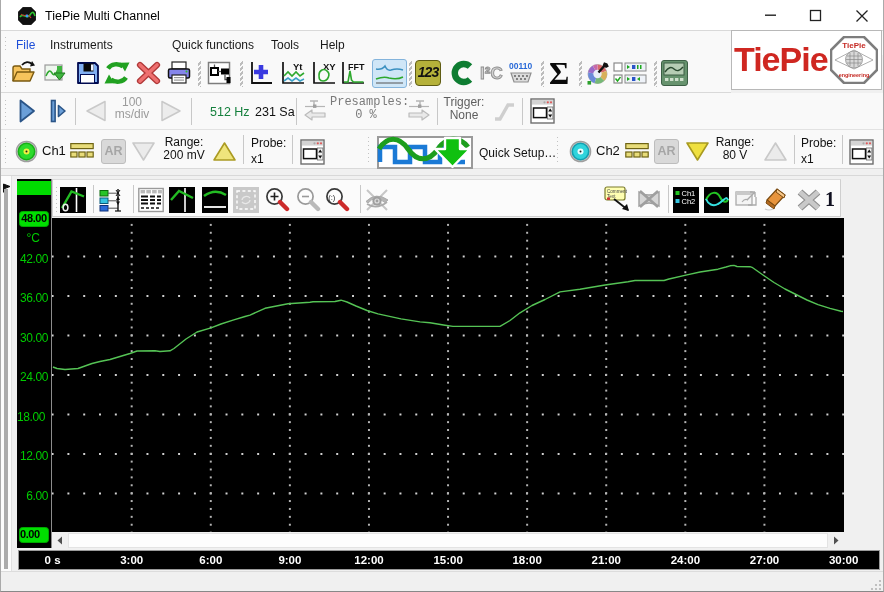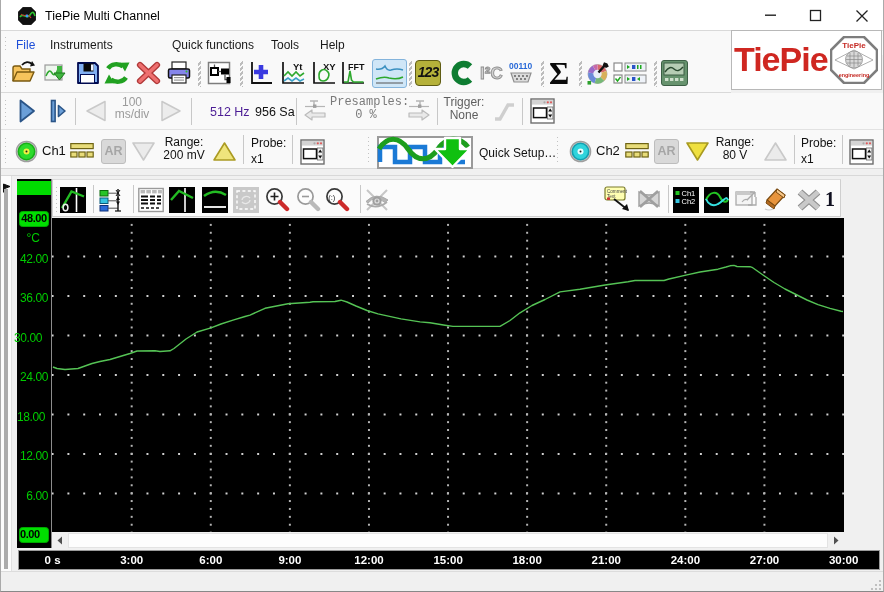--- a/index.html
+++ b/index.html
@@ -187,22 +187,22 @@
     </svg></div>
 <div style="position:absolute;left:75px;top:98px;width:1px;height:27px;background:#c8c8c8;"></div>
 <div style="position:absolute;left:84px;top:100px;width:23px;height:22px"><svg width="23" height="22" viewBox="0 0 23 22" style="">
       <polygon points="21,1.5 3,11 21,20.5" fill="#ececec" stroke="#c9c9c9" stroke-width="1.5" stroke-linejoin="round"></polygon>
     </svg></div>
 <div style="position:absolute;left:160px;top:100px;width:23px;height:22px"><svg width="23" height="22" viewBox="0 0 23 22" style="">
       <polygon points="2,1.5 20,11 2,20.5" fill="#ececec" stroke="#c9c9c9" stroke-width="1.5" stroke-linejoin="round"></polygon>
     </svg></div>
 <div class="t" style="left:107px;top:96px;width:50px;text-align:center;font-size:12px;color:#9b9b9b;line-height:12px;">100<br>ms/div</div>
 <div style="position:absolute;left:191px;top:98px;width:1px;height:27px;background:#c8c8c8;"></div>
-<div class="t" style="left:210px;top:105px;font-size:12.5px;color:#4c1d95;">512 Hz</div>
-<div class="t" style="left:255px;top:105px;font-size:12.5px;color:#111;">956 Sa</div>
+<div class="t" style="left:210px;top:105px;font-size:12.5px;color:#15803d;">512 Hz</div>
+<div class="t" style="left:255px;top:105px;font-size:12.5px;color:#111;">231 Sa</div>
 <div style="position:absolute;left:296px;top:98px;width:1px;height:27px;background:#c8c8c8;"></div>
 <div style="position:absolute;left:304px;top:99px;width:22px;height:23px"><svg width="22" height="23" viewBox="0 0 22 23" style="">
       <path d="M6,2 h8 M10,2 v5" stroke="#b5b5b5" stroke-width="1.4" fill="none"></path>
       <path d="M1,7.5 h20" stroke="#b5b5b5" stroke-width="1.2"></path>
       <rect x="9" y="5.5" width="3.4" height="3.4" fill="#9f9f9f"></rect>
       <polygon points="1,16 8,11 8,14 21,14 21,18 8,18 8,21" fill="#e9e9e9" stroke="#bbb" stroke-width="1.2" stroke-linejoin="round"></polygon>
     </svg></div>
 <div class="t" style="left:330px;top:96px;width:72px;text-align:center;font-size:12px;color:#7a7a7a;line-height:13px;font-family:Liberation Mono, monospace;">Presamples:<br>0 %</div>
 <div style="position:absolute;left:408px;top:99px;width:22px;height:23px"><svg width="22" height="23" viewBox="0 0 22 23" style="">
       <path d="M8,2 h8 M12,2 v5" stroke="#b5b5b5" stroke-width="1.4" fill="none"></path>
@@ -423,21 +423,21 @@
       <path d="M4,5 L22,21 M22,5 L4,21" stroke="#c9c9c9" stroke-width="4.6"></path>
     </svg></div>
 <div style="position:absolute;left:93px;top:185px;width:1px;height:28px;background:#c8c8c8;"></div>
 <div style="position:absolute;left:133px;top:185px;width:1px;height:28px;background:#c8c8c8;"></div>
 <div style="position:absolute;left:359.5px;top:185px;width:1px;height:28px;background:#c8c8c8;"></div>
 <div style="position:absolute;left:668px;top:185px;width:1px;height:28px;background:#c8c8c8;"></div>
 <div class="t" style="left:825px;top:188px;font-size:20px;font-weight:bold;color:#101020;font-family:'Liberation Serif',serif;">1</div>
 <div style="position:absolute;left:19px;top:211px;width:30px;height:16px;background:#00de00;border:1.5px solid #00a800;border-radius:3.5px;box-sizing:border-box;color:#000;font-weight:bold;font-size:11px;text-align:center;line-height:13px;letter-spacing:-0.4px;">48.00</div>
 <div class="t" style="left:14px;top:251.5px;width:34px;text-align:right;font-size:12px;color:#00cc00;letter-spacing:-0.4px;">42.00</div>
 <div class="t" style="left:14px;top:291px;width:34px;text-align:right;font-size:12px;color:#00cc00;letter-spacing:-0.4px;">36.00</div>
-<div class="t" style="left:14px;top:330.5px;width:34px;text-align:left;font-size:12px;color:#00cc00;letter-spacing:-0.4px;">30.00</div>
+<div class="t" style="left:14px;top:330.5px;width:34px;text-align:right;font-size:12px;color:#00cc00;letter-spacing:-0.4px;">30.00</div>
 <div class="t" style="left:14px;top:370px;width:34px;text-align:right;font-size:12px;color:#00cc00;letter-spacing:-0.4px;">24.00</div>
 <div class="t" style="left:14px;top:409.5px;width:34px;text-align:center;font-size:12px;color:#00cc00;letter-spacing:-0.4px;">18.00</div>
 <div class="t" style="left:14px;top:449px;width:34px;text-align:right;font-size:12px;color:#00cc00;letter-spacing:-0.4px;">12.00</div>
 <div class="t" style="left:14px;top:488.5px;width:34px;text-align:right;font-size:12px;color:#00cc00;letter-spacing:-0.4px;">6.00</div>
 <div style="position:absolute;left:19px;top:527px;width:30px;height:16px;background:#00de00;border:1.5px solid #00a800;border-radius:3.5px;box-sizing:border-box;color:#000;font-weight:bold;font-size:11px;text-align:left;line-height:13px;letter-spacing:-0.4px;">0.00</div>
 <div class="t" style="left:14px;top:231px;width:26px;text-align:right;font-size:12px;color:#00cc00;">°C</div>
 <div style="position:absolute;left:52px;top:533px;width:792px;height:15px;background:#f0f0f0;"></div>
 <div style="position:absolute;left:52px;top:533px;width:16px;height:15px;background:#f0f0f0;"><svg width="16" height="15" viewBox="0 0 16 15" style="">
       <polygon points="10,3.5 5.5,7.5 10,11.5" fill="#505050"></polygon>
     </svg></div>

